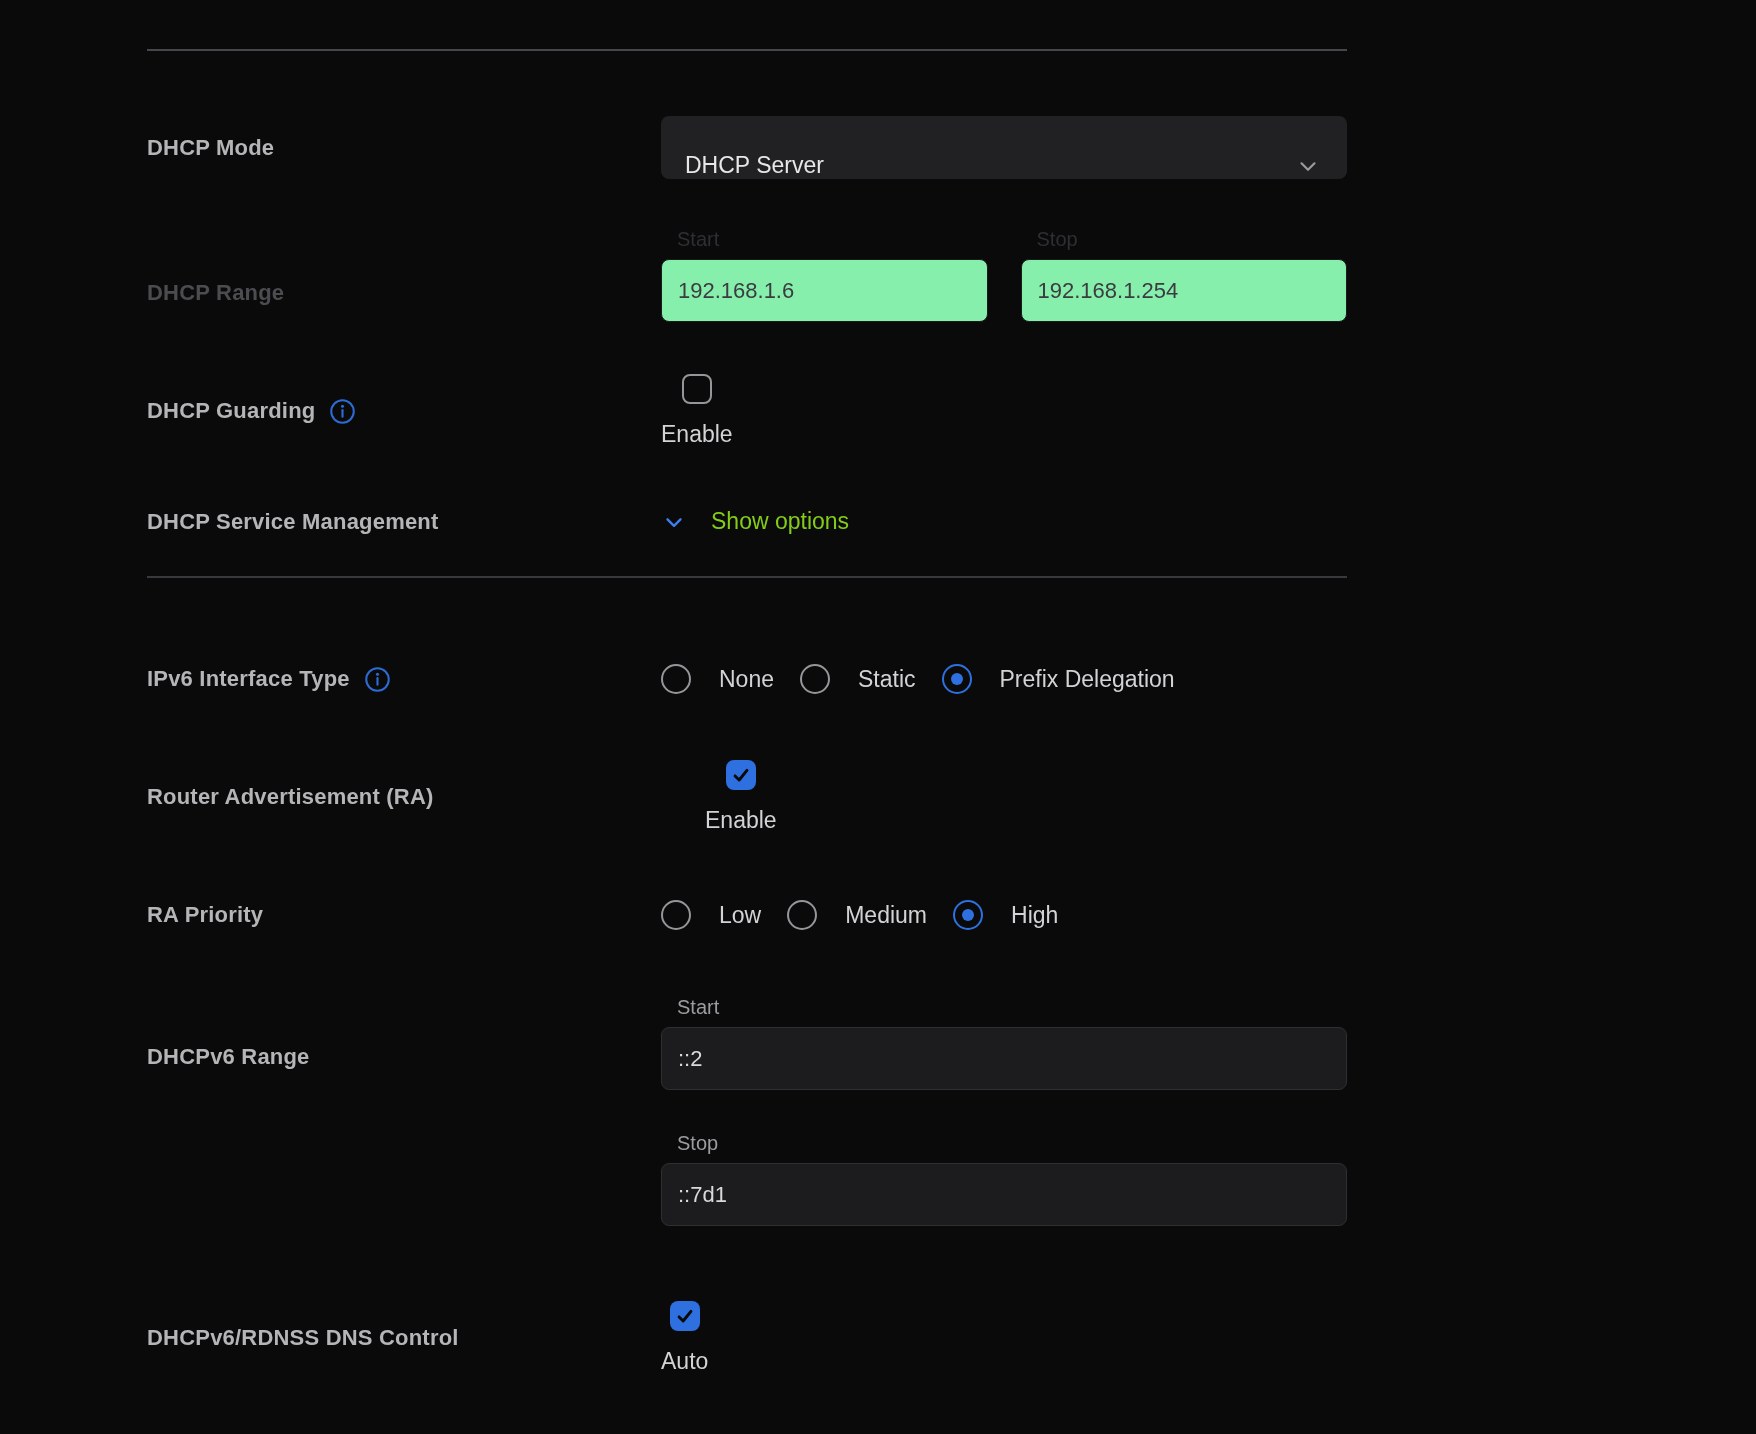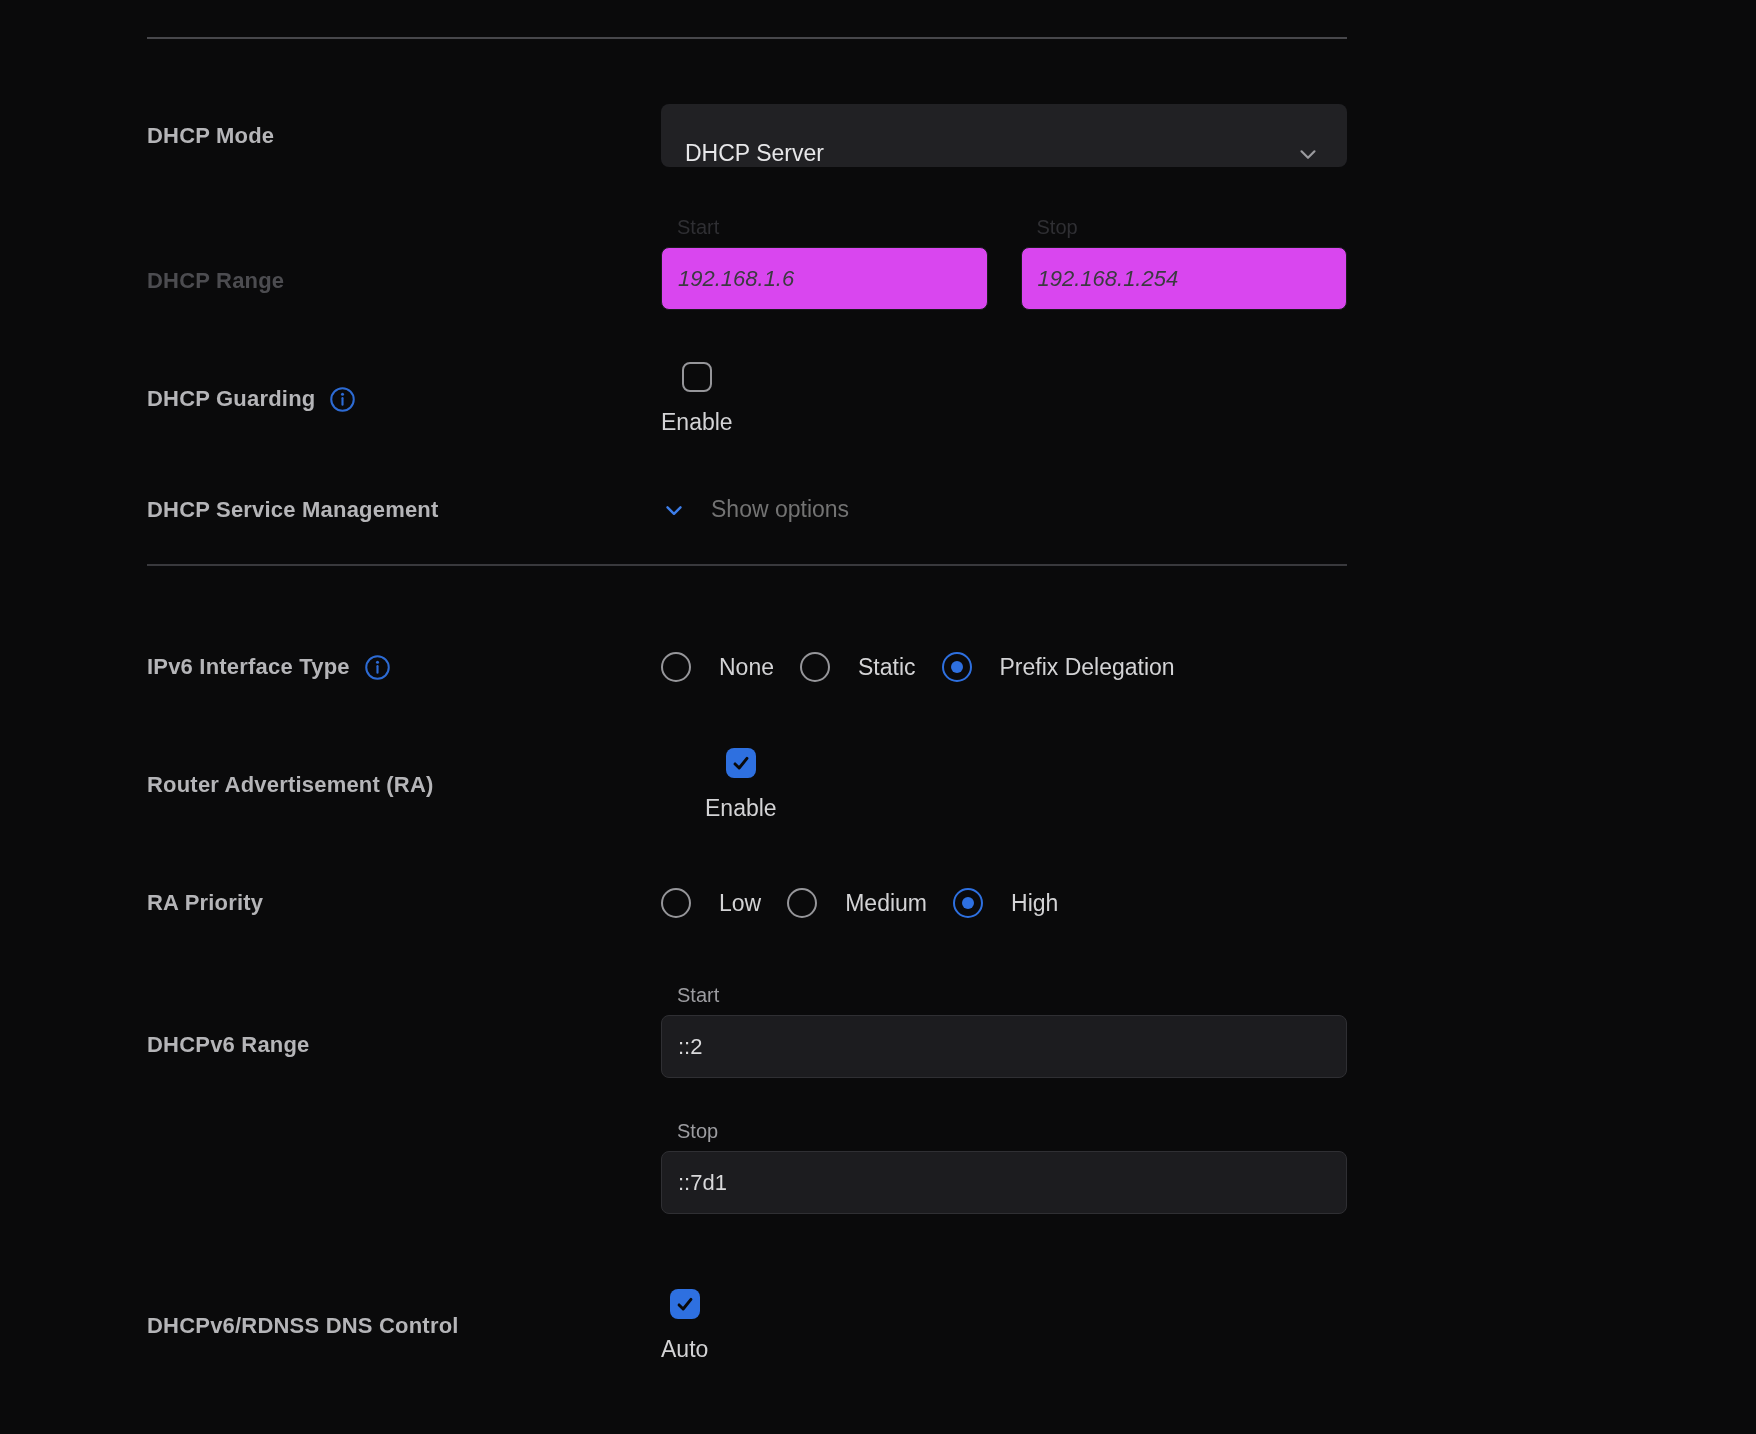--- a/index.html
+++ b/index.html
@@ -1,18 +1,18 @@
 <!DOCTYPE html>
 <html><head>
 <meta charset="utf-8">
 <style>
   html,body{margin:0;padding:0;background:#0a0a0b;}
   .screen{position:relative;width:1756px;height:1434px;background:#0a0a0b;overflow:hidden;
           font-family:"Liberation Sans","DejaVu Sans",sans-serif;}
-  .content{position:absolute;left:147px;top:0;width:1200px;}
+  .content{position:absolute;left:147px;top:12px;width:1200px;}
 
   .divider{border:none;margin:0;height:0;}
   .divider.top{margin-top:37px;border-top:2px solid #47474b;}
   .divider.mid{margin-top:41px;border-top:2px solid #39393d;}
 
   .row{display:flex;align-items:center;}
   .row-label{flex:0 0 514px;display:flex;align-items:center;gap:14px;
              font-size:22px;font-weight:700;color:#b5b5b8;letter-spacing:0.2px;}
   .row-label.dim{color:#4c4c50;}
   .row-control{width:686px;display:flex;align-items:center;}
@@ -27,41 +27,41 @@
           box-sizing:border-box;color:#e7e7e9;font-size:23px;cursor:pointer;}
 
   
   .field{width:100%;height:63px;box-sizing:border-box;background:#1c1c1f;
          border:1px solid #2f2f33;border-radius:8px;padding:0 16px;color:#d9d9db;
          font-size:22px;font-family:inherit;outline:none;}
   .field-label{font-size:20px;line-height:20px;color:#9c9ca0;margin:0 0 10px 16px;}
   .field-group{display:flex;flex-direction:column;flex:1;}
   .pair{display:flex;gap:33px;width:100%;}
   .disabled .field-label{color:#2f2f33;}
-  .disabled .field{background:#d946ef;border-color:#1b1b1e;color:#3b3b40;font-style:italic;}
+  .disabled .field{background:#86efac;border-color:#1b1b1e;color:#3b3b40;}
 
   
   .check{display:flex;align-items:center;gap:17px;cursor:pointer;flex-direction:column;}
   .box{width:30px;height:30px;box-sizing:border-box;border-radius:8px;flex:0 0 30px;
        display:flex;align-items:center;justify-content:center;}
   .box.unchecked{border:2px solid #96969a;background:transparent;}
   .box.checked{background:#2e70e0;border:none;}
   .opt-text{font-size:23px;color:#d3d3d5;}
 
   
   .radio-group{display:flex;gap:26px;}
   .radio{display:flex;align-items:center;gap:28px;cursor:pointer;}
   .circle{width:30px;height:30px;box-sizing:border-box;border-radius:50%;
           border:2px solid #96969a;display:flex;align-items:center;justify-content:center;}
   .radio.selected .circle{border-color:#2e70e0;}
   .circle .dot{width:12px;height:12px;border-radius:50%;background:transparent;}
   .radio.selected .circle .dot{background:#2e70e0;}
 
   
-  .link{display:flex;align-items:center;gap:24px;color:#737373;font-size:23px;
+  .link{display:flex;align-items:center;gap:24px;color:#84cc16;font-size:23px;
         font-weight:500;cursor:pointer;}
 
   .heading{font-size:28px;line-height:34px;font-weight:700;color:#f1f1f2;margin:0;}
 
   .m-row1{margin-top:65px;}
   .m-row2{margin-top:50px;}
   .m-row3{margin-top:52px;}
   .m-row4{margin-top:60px;}
   .m-head{margin-top:119px;}
   .m-row5{margin-top:86px;}

